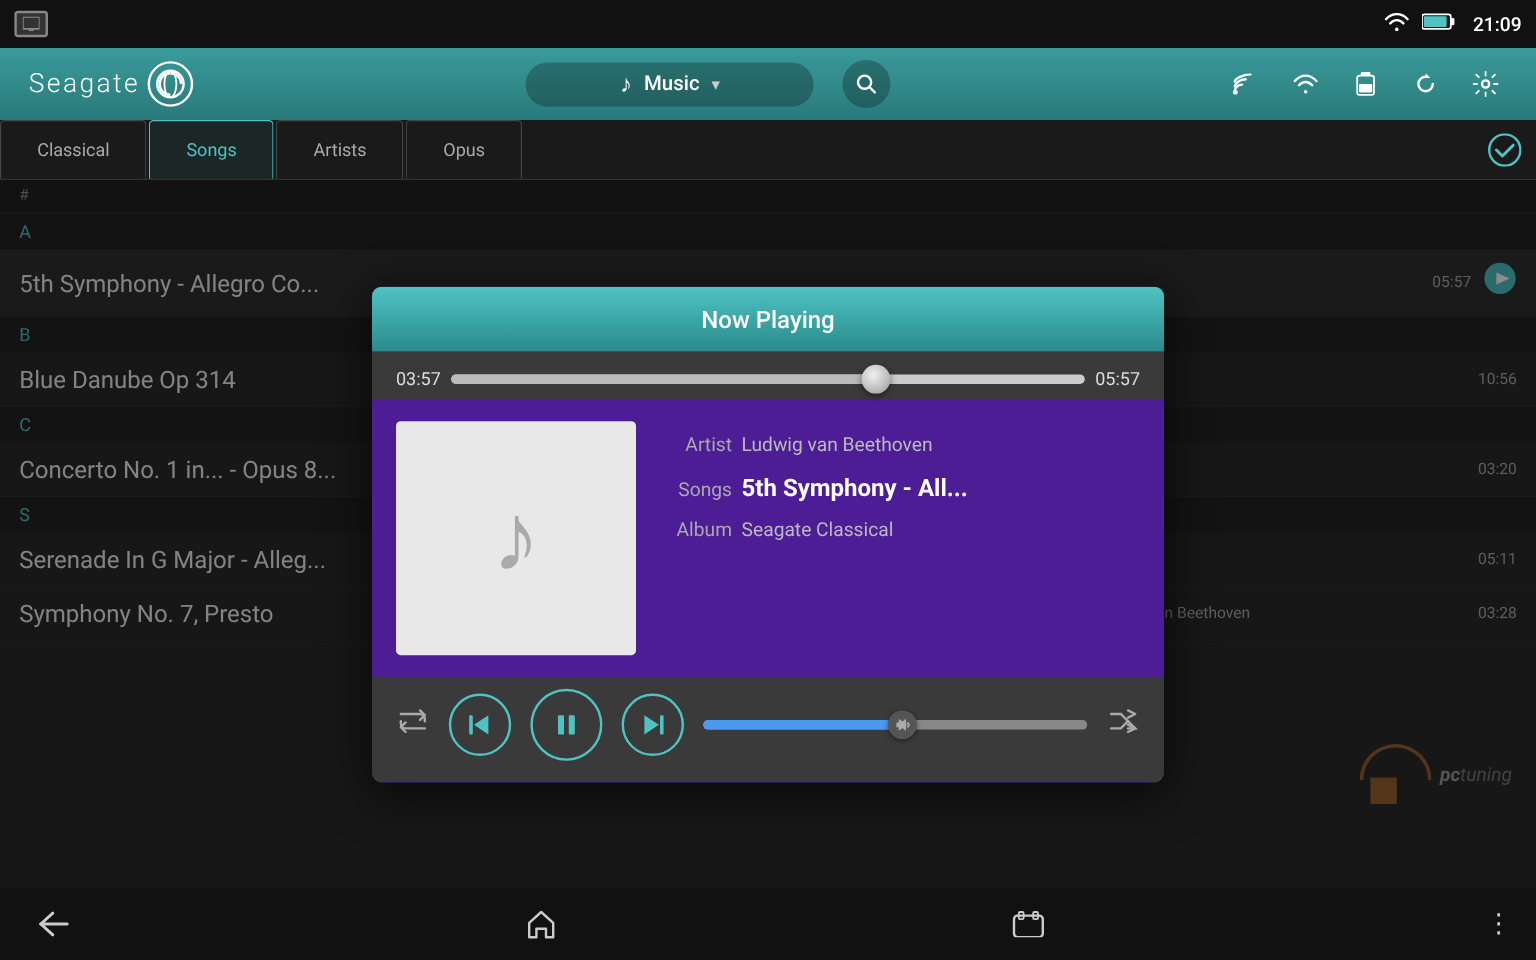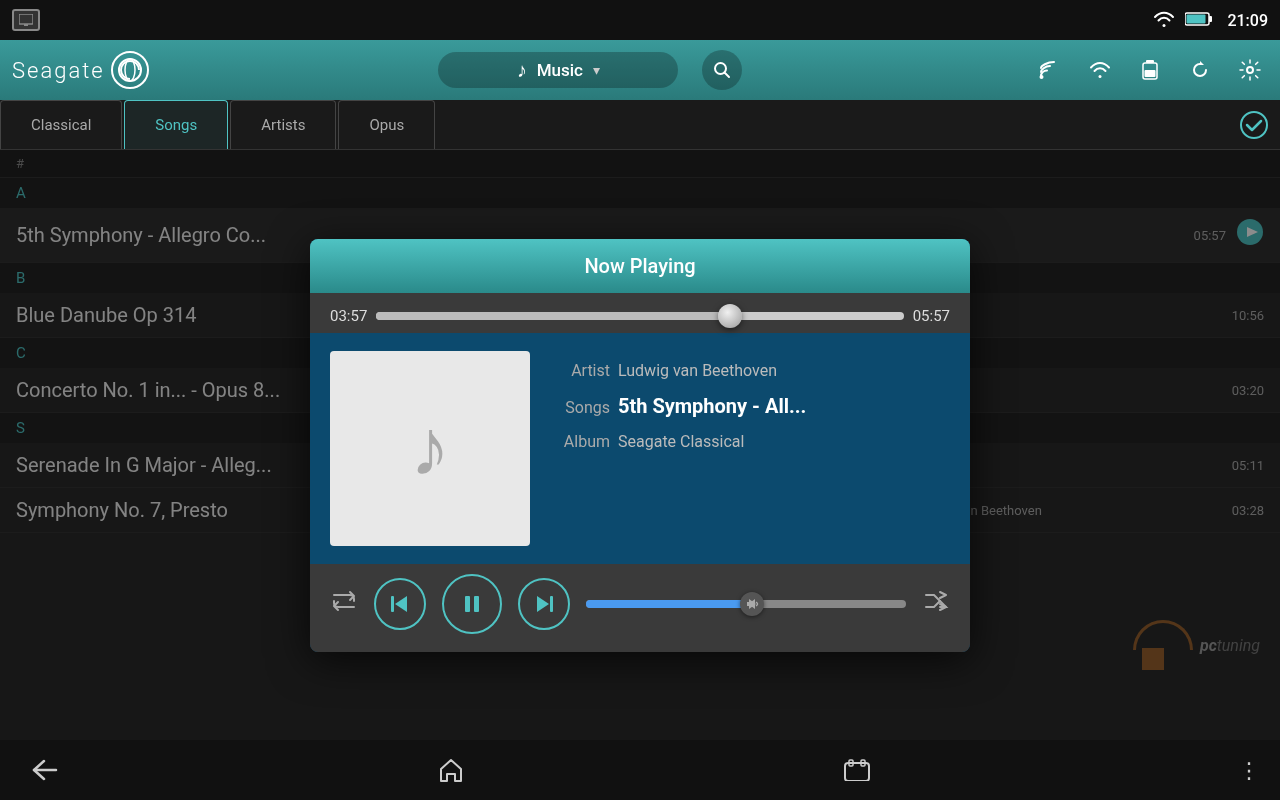--- a/index.html
+++ b/index.html
@@ -35,21 +35,21 @@
       color: #888; font-size: 10px;
     }
 
     
     #top-bar {
       width: 100%;
       height: 60px;
       background: linear-gradient(180deg, #3a9a9a 0%, #2a7a7a 100%);
       display: flex;
       align-items: center;
-      padding: 0 12px;
+      padding: 0 24px;
       gap: 16px;
       position: relative;
       z-index: 10;
     }
     .logo-area { display: flex; align-items: center; gap: 6px; }
     .logo-icon {
       width: 38px; height: 38px;
       border: 2px solid #fff;
       border-radius: 50%;
       display: flex; align-items: center; justify-content: center;
@@ -177,21 +177,21 @@
       background: rgba(0,0,0,0.45);
       z-index: 100;
       display: flex;
       align-items: center;
       justify-content: center;
     }
 
     
     #now-playing-modal {
       width: 660px;
-      background: #0c4a6e;
+      background: #4c1d95;
       border-radius: 8px;
       overflow: hidden;
       box-shadow: 0 8px 40px rgba(0,0,0,0.7);
     }
 
     .modal-header {
       height: 54px;
       background: linear-gradient(180deg, #4fc3c3 0%, #2a8a8a 100%);
       display: flex; align-items: center; justify-content: center;
     }

